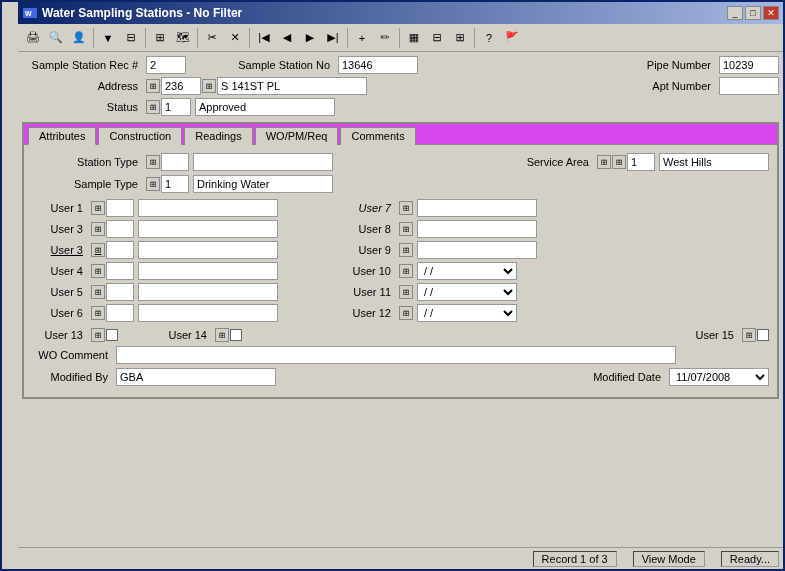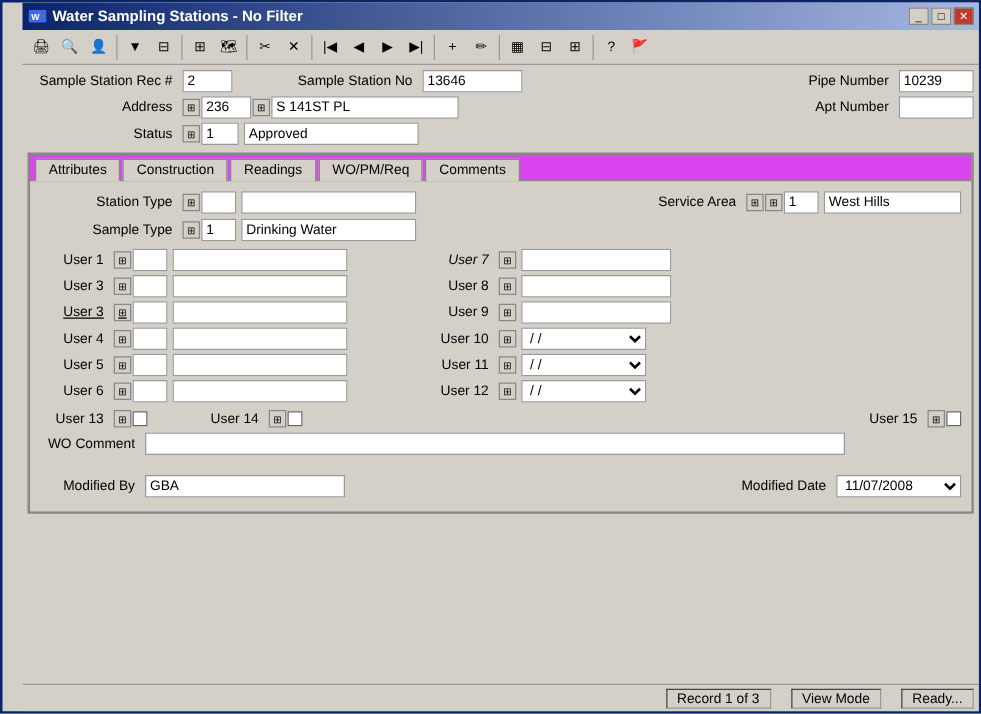--- a/index.html
+++ b/index.html
@@ -405,21 +405,21 @@
             <div class="small-nav-btn">⊞</div>
             <div class="checkbox-small"></div>
           </div>
         </div>
 
         <div class="form-row" style="margin-top:4px;">
           <span class="field-label" style="width:80px;">WO Comment</span>
           <input class="field-input" style="width: 560px;" value="">
         </div>
 
-        <div class="form-row" style="margin-top:16px;">
+        <div class="form-row" style="margin-top:4px;">
           <span class="field-label" style="width:80px;">Modified By</span>
           <input class="field-input" style="width: 160px;" value="GBA">
           <span style="flex:1;"></span>
           <span class="field-label" style="width:90px;">Modified Date</span>
           <select class="field-input" style="width:100px;">
             <option>11/07/2008</option>
           </select>
         </div>
 
       </div>

